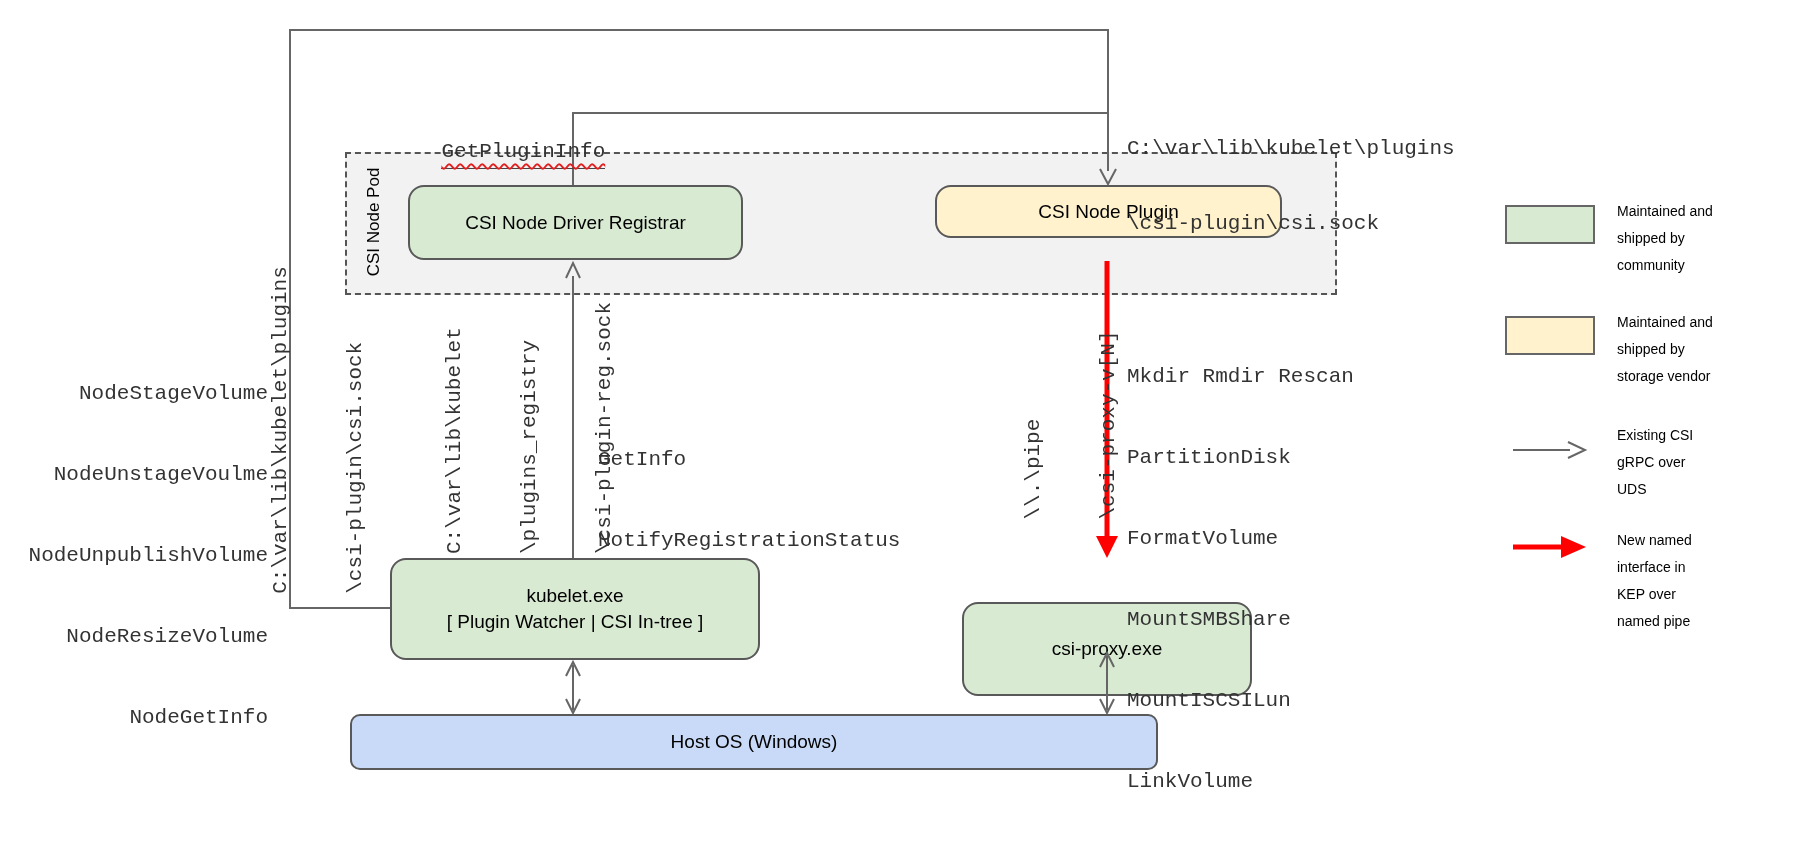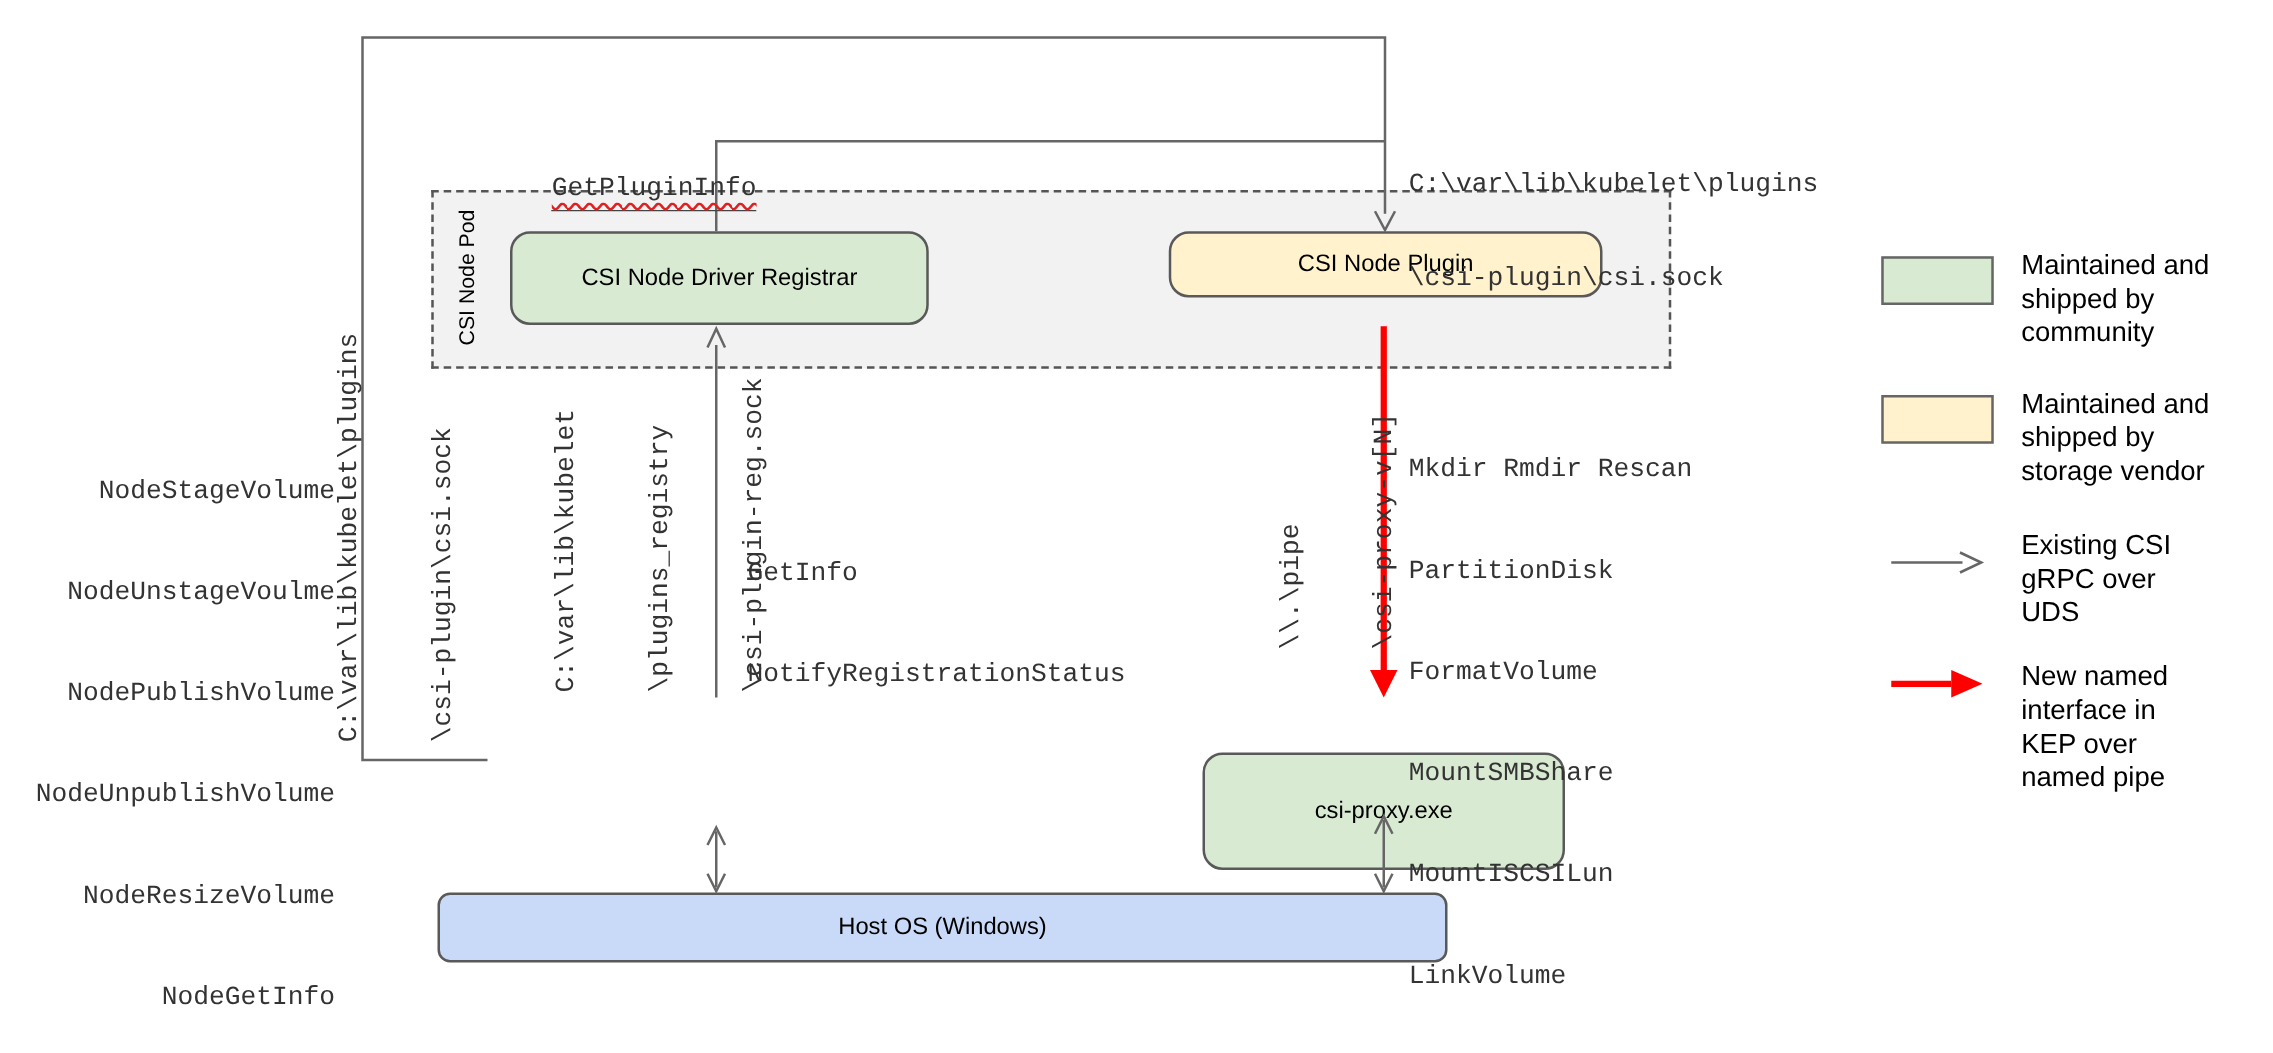--- a/index.html
+++ b/index.html
@@ -44,21 +44,21 @@
   .proxy-list { left:1127px; top:309px; }
   .reginfo-list { left:598px; top:392px; }
   .sock-top { left:1127px; top:86px; line-height:25px; }
 
   .gpi { left:391px; top:117px; }
   .gpi-underline { border-bottom:1.5px solid #444; padding-bottom:5px; }
   .gpi-wavy { text-decoration:underline wavy #e02020 1.5px; text-underline-offset:6px; }
 
   
   .legend-swatch { width:90px; height:39px; border:2px solid #666; box-sizing:border-box; }
-  .legend-text { font-size:22px; line-height:27px; }
+  .legend-text { font-size:14px; line-height:27px; }
   .sw-green  { left:1505px; top:205px; }
   .sw-yellow { left:1505px; top:316px; }
   .lt-1 { left:1617px; top:198px; }
   .lt-2 { left:1617px; top:309px; }
   .lt-3 { left:1617px; top:422px; }
   .lt-4 { left:1617px; top:527px; }
 
   svg.overlay { left:0; top:0; pointer-events:none; }
 </style>
 </head>
@@ -67,20 +67,24 @@
 <div id="canvas">
 
   <div class="abs pod-box"></div>
   <div class="abs pod-label">CSI Node Pod</div>
 
   <div class="abs node-box green registrar-box">
     <span>CSI Node Driver Registrar</span>
   </div>
   <div class="abs node-box yellow plugin-box">
     <span>CSI Node Plugin</span>
+  </div>
+  <div class="abs node-box green kubelet-box">
+    <span>kubelet.exe</span>
+    <span>[ Plugin Watcher | CSI In-tree ]</span>
   </div>
   <div class="abs node-box green proxy-box">
     <span>csi-proxy.exe</span>
   </div>
   <div class="abs node-box blue host-box">
     <span>Host OS (Windows)</span>
   </div>
 
   <svg class="abs overlay" width="1818" height="842" viewBox="0 0 1818 842">
 
@@ -135,21 +139,20 @@
   </div>
 
   <div class="abs mono mono-list reginfo-list">
     <div>GetInfo</div>
     <div>NotifyRegistrationStatus</div>
   </div>
 
   <div class="abs mono mono-list node-list">
     <div>NodeStageVolume</div>
     <div>NodeUnstageVoulme</div>
-    <div>NodePublishVolume</div>
     <div>NodeUnpublishVolume</div>
     <div>NodeResizeVolume</div>
     <div>NodeGetInfo</div>
     
     
   </div>
 
   <div class="abs mono mono-list proxy-list">
     <div>Mkdir Rmdir Rescan</div>
     <div>PartitionDisk</div>

